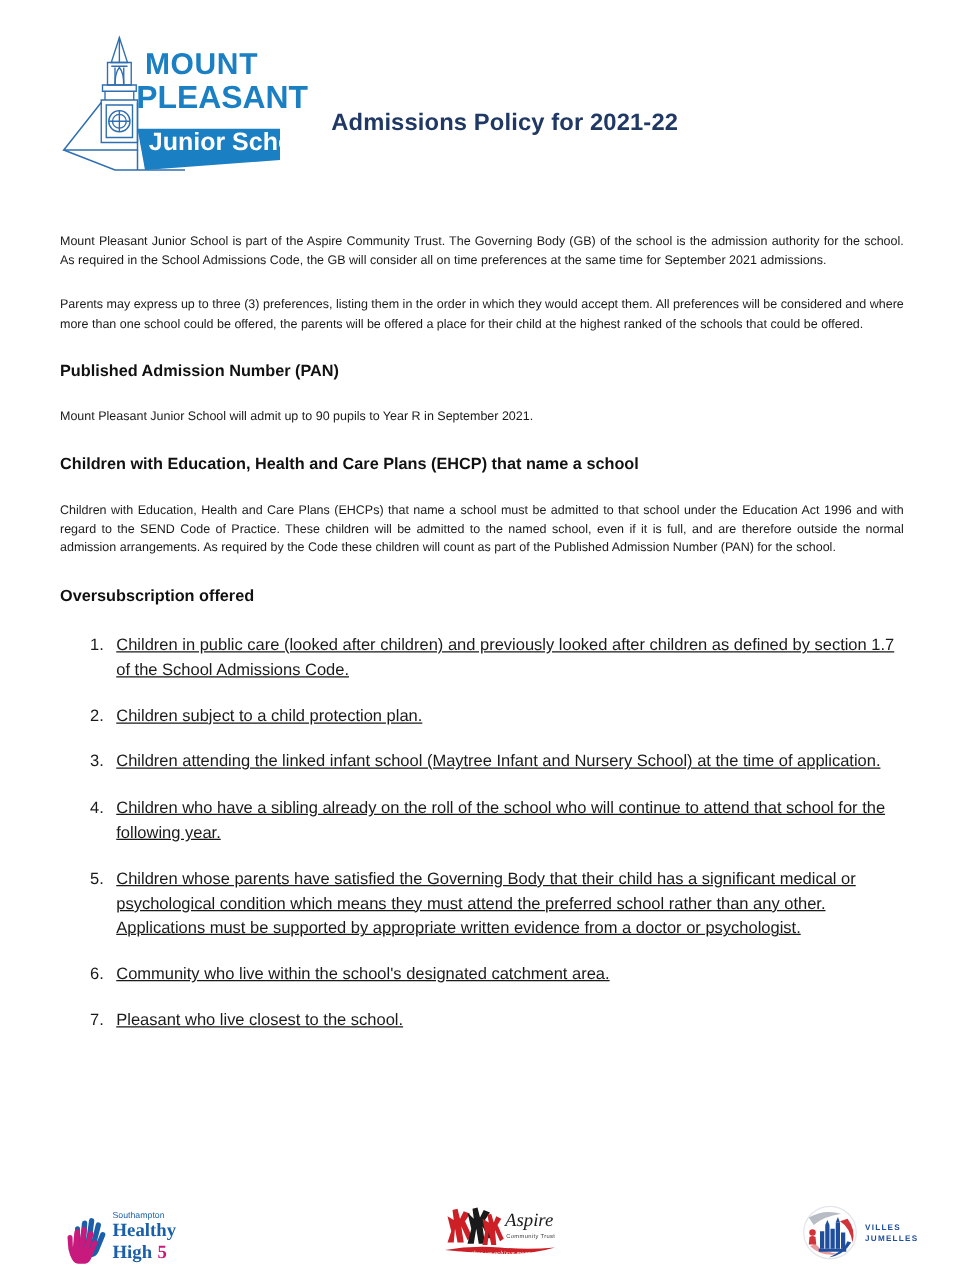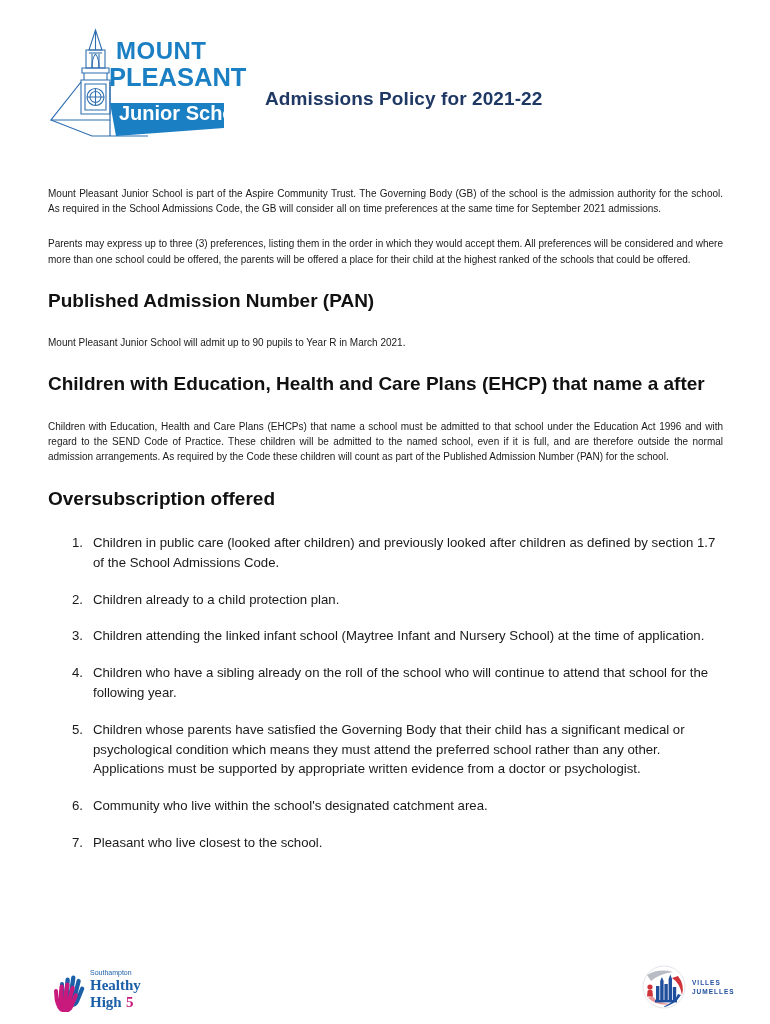--- a/index.html
+++ b/index.html
@@ -54,30 +54,31 @@
   }
   p.para {
     margin: 0 0 20px 0;
     font-size: 10px;
     line-height: 1.52;
     text-align: justify;
     color: #1a1a1a;
   }
   h2.section-heading {
     margin: 0 0 20px 0;
-    font-size: 19px;
+    font-size: 13px;
     font-weight: bold;
     line-height: 1.5;
     color: #111111;
   }
   ol.criteria {
     margin: 0;
     padding: 0 0 0 0;
     list-style: none;
     counter-reset: crit;
+    text-decoration: underline;
   }
   ol.criteria > li {
     counter-increment: crit;
     position: relative;
     padding-left: 45px;
     margin-bottom: 17px;
     font-size: 13.2px;
     line-height: 1.5;
     text-align: left;
   }
@@ -157,32 +158,32 @@
 </div>
 
 <div class="doc-body">
 
   <p class="para">Mount Pleasant Junior School is part of the Aspire Community Trust. The Governing Body (GB) of the school is the admission authority for the school. As required in the School Admissions Code, the GB will consider all on time preferences at the same time for September 2021 admissions.</p>
 
   <p class="para">Parents may express up to three (3) preferences, listing them in the order in which they would accept them. All preferences will be considered and where more than one school could be offered, the parents will be offered a place for their child at the highest ranked of the schools that could be offered.</p>
 
   <h2 class="section-heading">Published Admission Number (PAN)</h2>
 
-  <p class="para">Mount Pleasant Junior School will admit up to 90 pupils to Year R in March 2021.</p>
-
-  <h2 class="section-heading">Children with Education, Health and Care Plans (EHCP) that name a after</h2>
+  <p class="para">Mount Pleasant Junior School will admit up to 90 pupils to Year R in September 2021.</p>
+
+  <h2 class="section-heading">Children with Education, Health and Care Plans (EHCP) that name a school</h2>
 
   <p class="para">Children with Education, Health and Care Plans (EHCPs) that name a school must be admitted to that school under the Education Act 1996 and with regard to the SEND Code of Practice. These children will be admitted to the named school, even if it is full, and are therefore outside the normal admission arrangements. As required by the Code these children will count as part of the Published Admission Number (PAN) for the school.</p>
 
   <h2 class="section-heading">Oversubscription offered</h2>
 
 
   <ol class="criteria">
     <li>Children in public care (looked after children) and previously looked after children as defined by section 1.7 of the School Admissions Code.</li>
-    <li>Children already to a child protection plan.</li>
+    <li>Children subject to a child protection plan.</li>
     <li>Children attending the linked infant school (Maytree Infant and Nursery School) at the time of application.</li>
     <li>Children who have a sibling already on the roll of the school who will continue to attend that school for the following year.</li>
     <li>Children whose parents have satisfied the Governing Body that their child has a significant medical or psychological condition which means they must attend the preferred school rather than any other. Applications must be supported by appropriate written evidence from a doctor or psychologist.</li>
     <li>Community who live within the school's designated catchment area.</li>
     <li>Pleasant who live closest to the school.</li>
   </ol>
 </div>
 
 <div class="doc-footer">
 
@@ -197,20 +198,37 @@
         <path d="M8 29 q0-2 2-2 q2 0 2 2 l0.3 8 l1.2-12.5 q0.2-2.2 2.3-2.1 q2.1 0.1 2 2.3 l-0.8 12.3 l2.2-14.6 q0.3-2.2 2.4-1.9 q2.1 0.3 1.8 2.5 l-2 14.1 l3.2-11.6 q0.5-2.1 2.6-1.6 q2 0.5 1.5 2.6 l-3.4 12.4 l2.6-6.2 q0.8-2 2.7-1.2 q1.9 0.8 1.1 2.7 l-4.8 11.6 q-2 4.7-7.3 4.7 q-5.7 0-8-4.2 q-1.9-3.4-2.9-8.2 z"></path>
       </g>
 
       <text x="44" y="13" font-family="Liberation Sans, sans-serif" font-size="7" fill="#1b5fa8">Southampton</text>
       <text x="44" y="28" font-family="Liberation Serif, serif" font-size="15" font-weight="bold" fill="#1b5fa8">Healthy</text>
       <text x="44" y="45" font-family="Liberation Serif, serif" font-size="15" font-weight="bold" fill="#1b5fa8">High</text>
       <text x="80" y="45" font-family="Liberation Serif, serif" font-size="15" font-weight="bold" fill="#c8197d">5</text>
     </svg>
   </div>
 
+  <div class="footer-logo aspire">
+    <svg width="96" height="50" viewBox="0 0 96 50" xmlns="http://www.w3.org/2000/svg">
+
+      <g>
+        <path d="M6 12 L9 24 L6 33 L11 33 L12 22 L14 33 L19 33 L17 20 L22 31 L26 29 L20 16 L24 10 L19 8 L16 14 L14 6 L10 7 L11 15 Z" fill="#cc1f26"></path>
+        <path d="M22 9 L25 22 L22 34 L27 34 L29 22 L31 34 L36 34 L34 20 L39 30 L43 27 L36 15 L40 9 L35 7 L32 13 L30 5 L26 6 L27 14 Z" fill="#1a1a1a"></path>
+        <path d="M34 14 L36 25 L34 35 L38 35 L39 25 L41 35 L45 35 L44 23 L48 32 L51 30 L46 19 L49 14 L45 12 L43 17 L41 10 L38 11 L39 17 Z" fill="#cc1f26"></path>
+      </g>
+
+      <text x="52" y="20" font-family="Liberation Serif, serif" font-size="15" font-style="italic" fill="#1a1a1a">Aspire</text>
+
+      <text x="53" y="29" font-family="Liberation Sans, sans-serif" font-size="4.6" fill="#3a3a3a" letter-spacing="0.3">Community Trust</text>
+
+      <path d="M4 39 q22-4 44-2 q22 2 44 0 q-20 6 -44 5 q-24-1 -44-3 Z" fill="#cc1f26"></path>
+      <text x="16" y="43" font-family="Liberation Serif, serif" font-size="5" font-style="italic" fill="#ffffff" letter-spacing="0.2">together we achieve more</text>
+    </svg>
+  </div>
 
   <div class="footer-logo jumelles">
     <svg width="104" height="50" viewBox="0 0 104 50" xmlns="http://www.w3.org/2000/svg">
 
       <circle cx="26" cy="25" r="21" fill="#ffffff" stroke="#e2e5ea" stroke-width="1"></circle>
 
       <path d="M9 13 q12-7 26-3 q-14 2 -22 9 Z" fill="#b8bcc4"></path>
       <path d="M40 14 q7 9 4 19 q-2-12 -10-17 Z" fill="#d0343a"></path>
       <path d="M10 36 q10 9 24 6 q-14-1 -20-8 Z" fill="#e8999c"></path>
       <path d="M43 33 q-6 10 -18 12 q12-5 15-13 Z" fill="#1f4e9c"></path>

